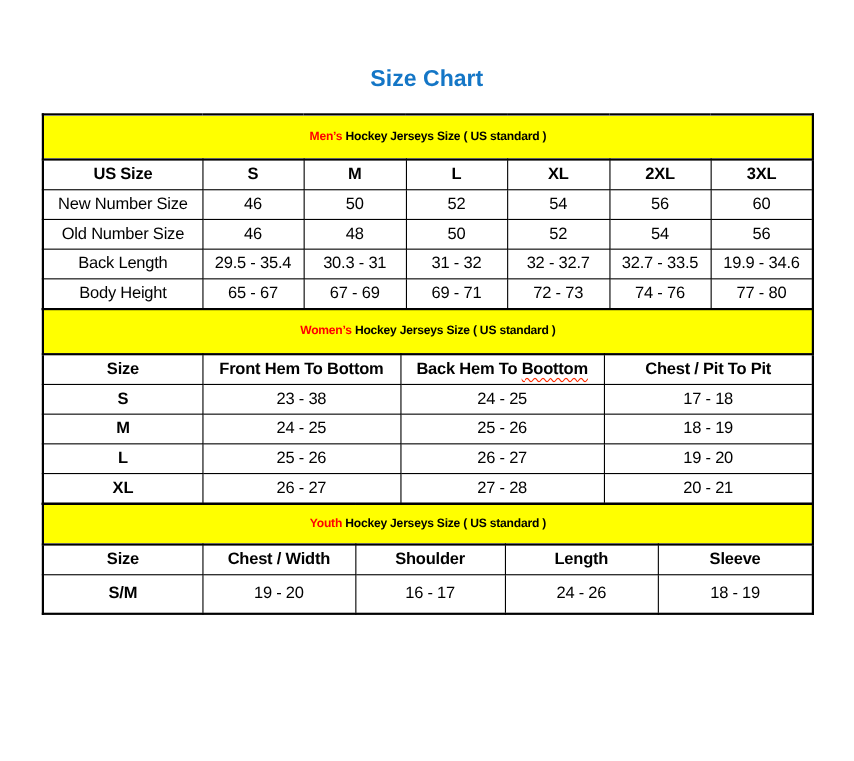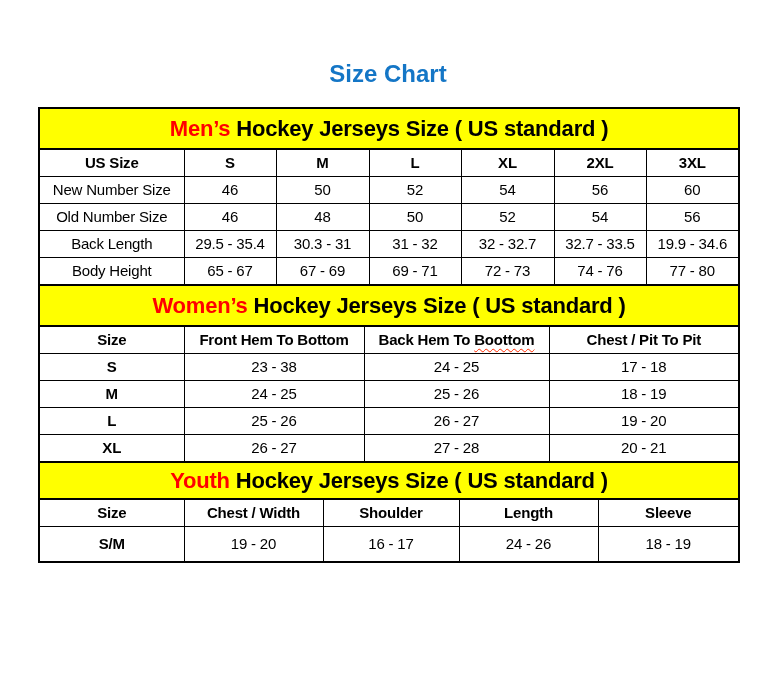--- a/index.html
+++ b/index.html
@@ -13,21 +13,21 @@
   body{
     width:776px;height:692px;
     background:#ffffff;
     font-family:"Liberation Sans", sans-serif;
     color:#000;
     overflow:hidden;
   }
   .page-title{
     margin:60px 0 19px 0;
     text-align:center;
-    font-size:24px;
+    font-size:21px;
     font-weight:700;
     color:var(--title-color);
     letter-spacing:0px;
   }
   .chart-wrap{
     width:700px;
     margin:0 auto;
   }
   table.section-table{
     width:700px;
@@ -46,21 +46,21 @@
     line-height:18px;
     padding:4px 2px;
     letter-spacing:-0.2px;
     overflow:hidden;
     white-space:nowrap;
   }
   td.banner{
     background:var(--banner-bg);
     border:2px solid var(--border-color);
     font-weight:700;
-    font-size:22px;
+    font-size:11px;
     line-height:19px;
     padding:10px 2px;
   }
   td.banner .hl{
     color:var(--highlight-color);
   }
   th{
     font-weight:700;
   }
   td.cell{

